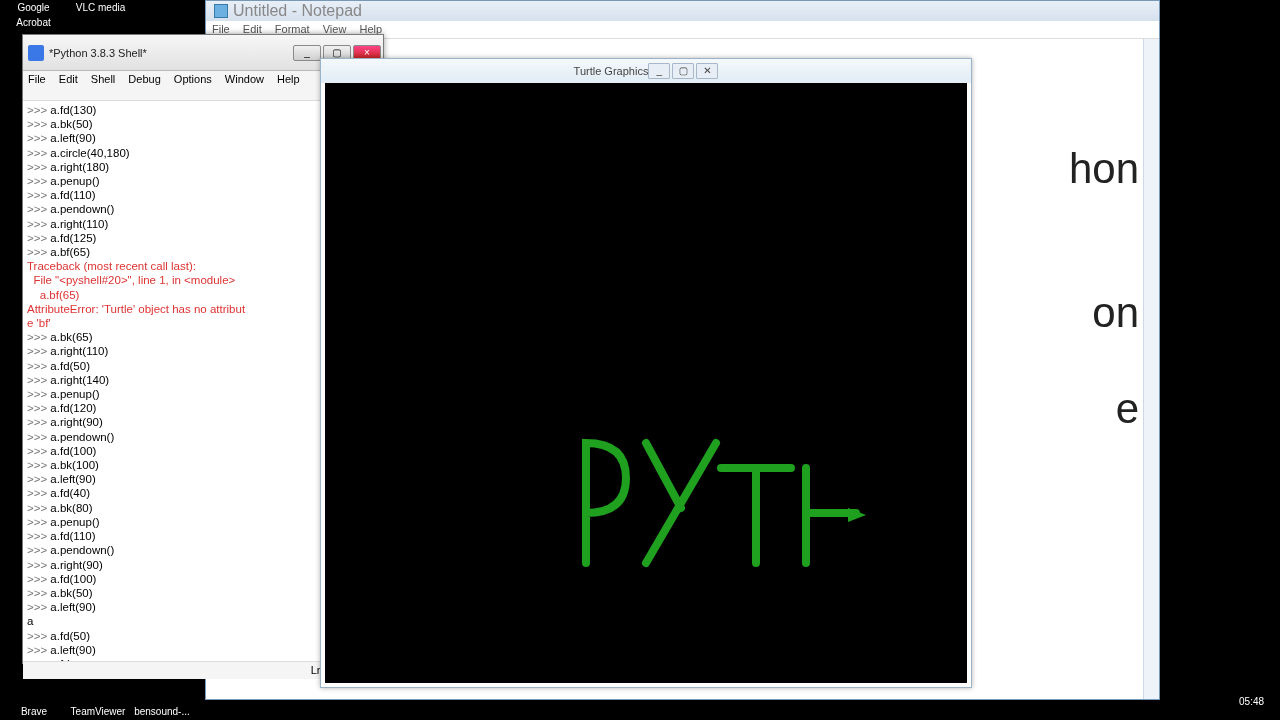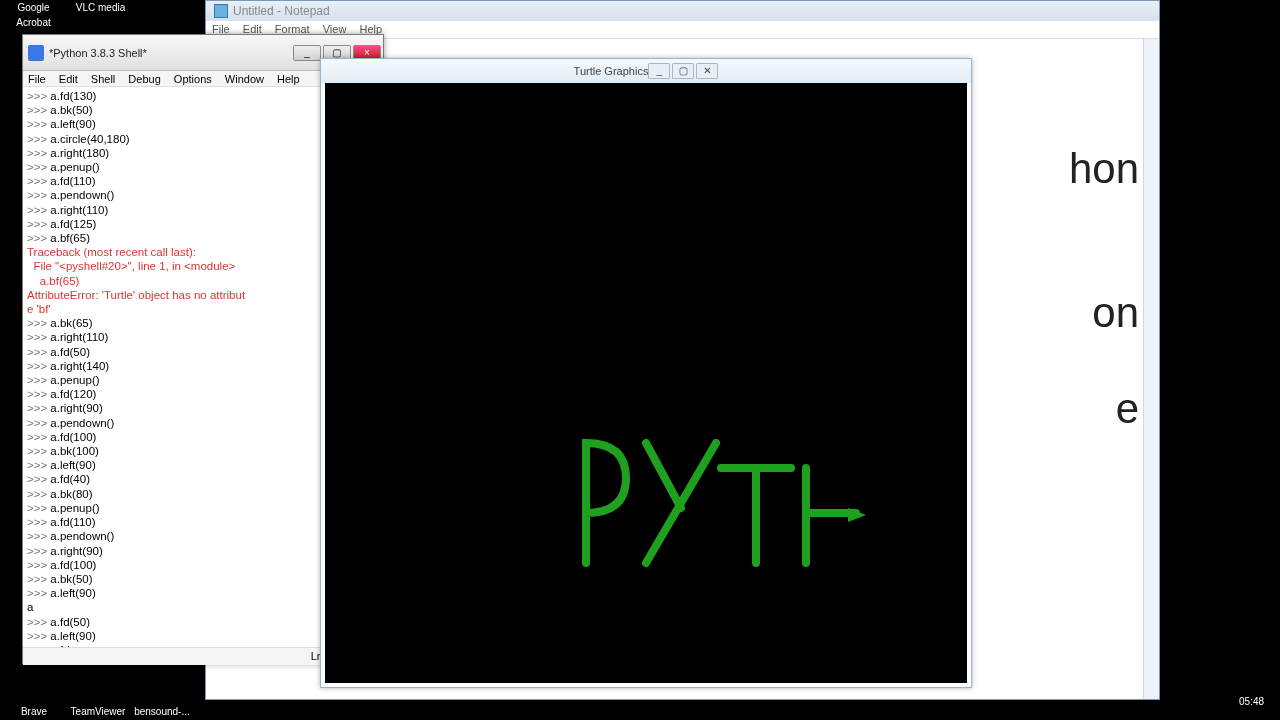--- a/index.html
+++ b/index.html
@@ -4,36 +4,36 @@
 <style>
 * { margin:0; padding:0; box-sizing:border-box; font-family:Tahoma,Arial,sans-serif; }
 body { width:1280px; height:720px; background:#000; overflow:hidden; position:relative; }
 
 
 .desktop { position:absolute; top:0; left:0; width:200px; }
 .di { width:65px; text-align:center; color:#fff; font-size:10px; text-shadow:1px 1px 1px #000; float:left; margin:2px 1px; }
 
 
 .notepad-bg { position:absolute; top:0; left:205px; width:955px; height:700px; background:#fff; border:1px solid #7898b7; }
-.notepad-bg .title { height:20px; background:linear-gradient(#e8eff7,#d6e1ee); font-size:12px; color:#888; padding:3px 8px; display:flex; align-items:flex-start; gap:5px;}
+.notepad-bg .title { height:20px; background:linear-gradient(#e8eff7,#d6e1ee); font-size:16px; color:#888; padding:3px 8px; display:flex; align-items:center; gap:5px;}
 .notepad-bg .title .ticon{width:14px;height:14px;background:#6bb0e0;border:1px solid #3a7aa8;}
 .notepad-bg .menu { height:18px; font-size:11px; padding:2px 6px; color:#555; border-bottom:1px solid #ddd;}
 .notepad-bg .menu span{margin-right:10px;}
 .notepad-bg .body { position:relative; padding:10px 20px; font-family:"Comic Sans MS",cursive; font-size:42px; color:#222; background:#fff; height:660px; overflow:hidden;}
 .notepad-bg .sb { position:absolute; right:0; top:38px; width:16px; bottom:0; background:#eef3f9; border-left:1px solid #cdd9e6;}
 
 
 .shell { position:absolute; top:34px; left:22px; width:362px; height:630px; background:#fff; border:1px solid #7a7a7a; box-shadow:0 0 6px rgba(0,0,0,.4); }
 .shell .titlebar { height:36px; background:linear-gradient(#f7f7f7,#e1e1e1); display:flex; align-items:center; justify-content:space-between; border-bottom:1px solid #bbb;gap:34px;}
 .shell .titlebar .tl{display:flex;align-items:center;gap:5px;padding-left:5px;font-size:11px;color:#222;}
 .shell .titlebar .ticon{width:16px;height:16px;background:#3b78e7;border-radius:2px;}
 .shell .titlebar .btns{display:flex;gap:2px;padding-right:2px;}
 .shell .titlebar .btn{width:28px;height:16px;background:linear-gradient(#f0f0f0,#d0d0d0);border:1px solid #8a8a8a;border-radius:2px;font-size:10px;line-height:14px;text-align:center;}
 .shell .titlebar .btn.close{background:linear-gradient(#f48,#c02015);color:#fff;}
-.shell .menubar{height:16px;background:#f5f5f5;font-size:11px;padding:2px 5px;border-bottom:1px solid #ddd;}
+.shell .menubar{height:30px;background:#f5f5f5;font-size:11px;padding:2px 5px;border-bottom:1px solid #ddd;}
 .shell .menubar span{margin-right:10px;}
 .shell .code { height:560px; overflow:hidden; position:relative; font-family:Consolas,"Courier New",monospace; font-size:11.5px; line-height:14.2px; padding:2px 4px; white-space:pre; color:#000;}
 .shell .code .p{color:#777;}
 .shell .code .err{color:#d33;}
 .shell .code .sb{position:absolute;right:0;top:0;bottom:0;width:16px;background:#eef3f9;}
 .shell .code .sb .thumb{position:absolute;right:2px;width:12px;height:200px;top:160px;background:#c7d6e6;border:1px solid #aeb;border-radius:2px;}
 .shell .status{height:18px;background:#f5f5f5;font-size:11px;text-align:right;padding:2px 10px;border-top:1px solid #ddd;}
 
 
 .turtle { position:absolute; top:58px; left:320px; width:652px; height:630px; background:#fff; border:1px solid #9bb3c9; box-shadow:0 0 5px rgba(0,0,0,.3);}

